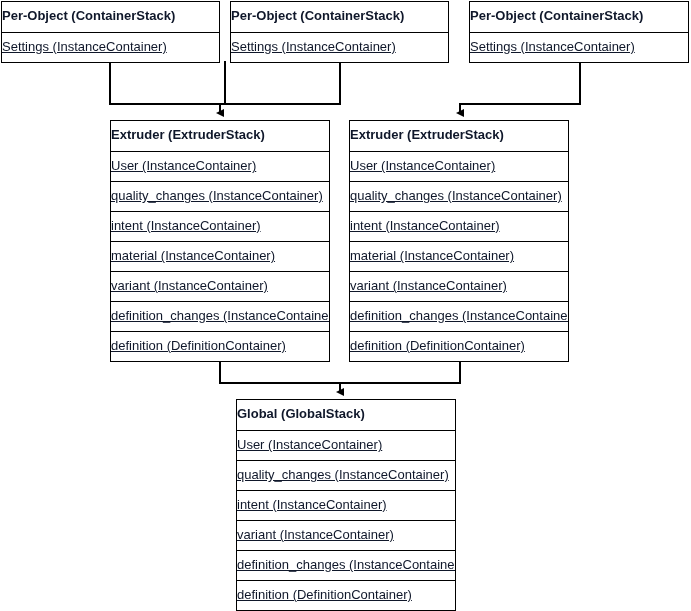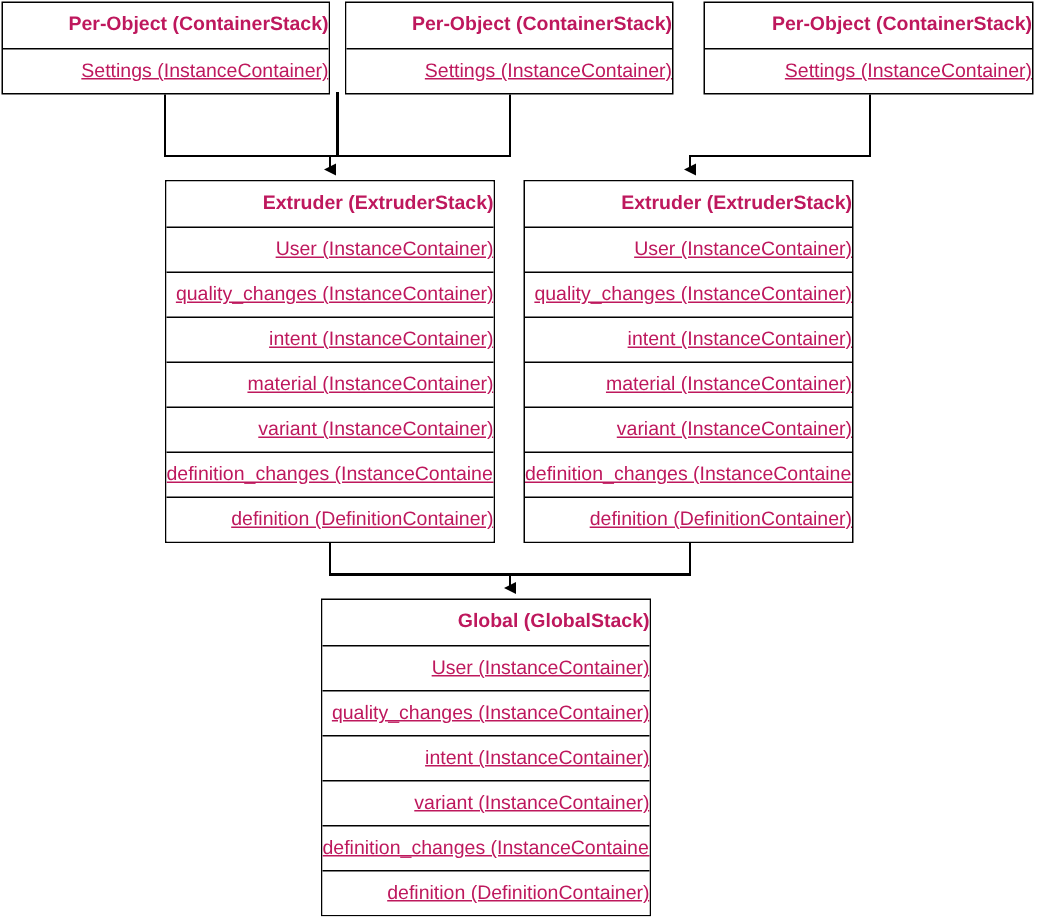--- a/index.html
+++ b/index.html
@@ -30,22 +30,22 @@
     position: absolute;
     box-sizing: border-box;
     border: 1.6px solid #000000;
     background: #ffffff;
     z-index: 2;
   }
   .row {
     box-sizing: border-box;
     height: 30px;
     line-height: 28px;
-    text-align: right;
-    color: #be185d;
+    text-align: left;
+    color: #0f172a;
     font-size: 13px;
     white-space: nowrap;
     overflow: hidden;
     border-top: 1.6px solid #000000;
     background: #ffffff;
   }
   .row.head {
     border-top: none;
     font-weight: bold;
     font-size: 13px;
@@ -110,21 +110,21 @@
     <div class="row head">Extruder (ExtruderStack)</div>
     <div class="row sub">User (InstanceContainer)</div>
     <div class="row sub">quality_changes (InstanceContainer)</div>
     <div class="row sub">intent (InstanceContainer)</div>
     <div class="row sub">material (InstanceContainer)</div>
     <div class="row sub">variant (InstanceContainer)</div>
     <div class="row sub">definition_changes (InstanceContainer)</div>
     <div class="row sub">definition (DefinitionContainer)</div>
   </div>
 
-  <div class="node" style="left:214px; top:399px; width:220px;">
+  <div class="node" style="left:236px; top:399px; width:220px;">
     <div class="row head">Global (GlobalStack)</div>
     <div class="row sub">User (InstanceContainer)</div>
     <div class="row sub">quality_changes (InstanceContainer)</div>
     <div class="row sub">intent (InstanceContainer)</div>
     <div class="row sub">variant (InstanceContainer)</div>
     <div class="row sub">definition_changes (InstanceContainer)</div>
     <div class="row sub">definition (DefinitionContainer)</div>
   </div>
 
 </div>

